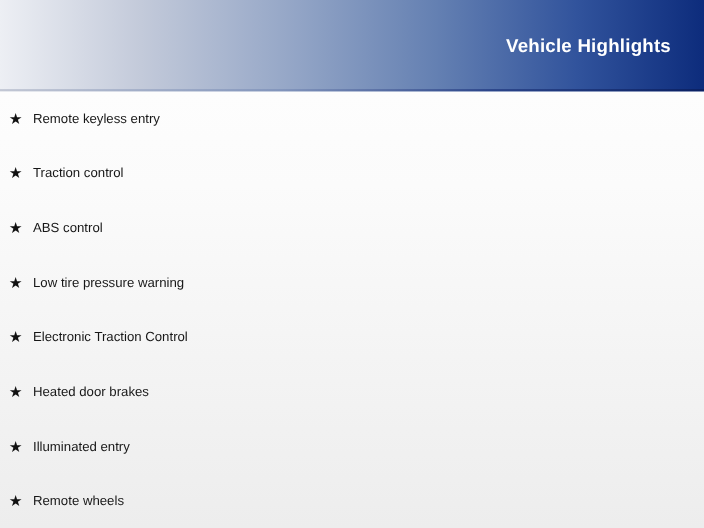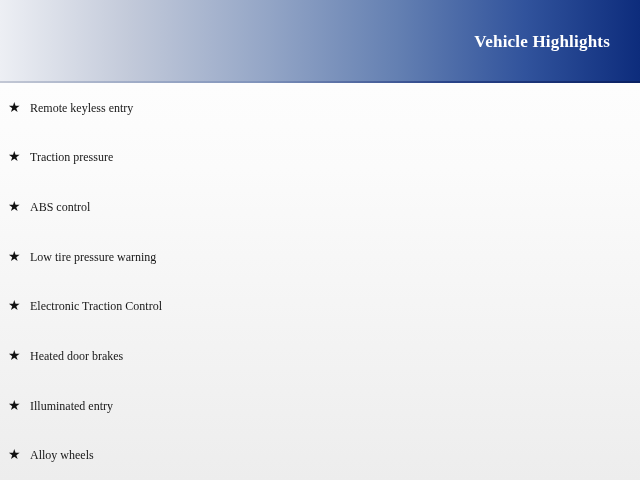--- a/index.html
+++ b/index.html
@@ -5,21 +5,21 @@
   html, body {
     margin: 0;
     padding: 0;
     background: #ffffff;
   }
   .canvas {
     position: relative;
     width: 640px;
     height: 480px;
     overflow: hidden;
-    font-family: Liberation Serif, serif;
+    font-family: Liberation Sans, sans-serif;
     background: linear-gradient(to bottom, #ffffff 0%, #fbfbfb 35%, #ededed 100%);
   }
 
   
   .header {
     position: relative;
     height: 83px;
     width: 100%;
     background: linear-gradient(90deg, #edeff4 0%, #c3cada 20%, #93a5c6 42%, #6480b2 62%, #31539c 82%, #0d2c7c 100%);
     display: flex;
@@ -84,21 +84,21 @@
     <span class="header-title">Vehicle Highlights</span>
   </div>
 
   <ul class="feature-list">
     <li class="feature-item">
       <span class="bullet">★</span>
       <span class="feature-label">Remote keyless entry</span>
     </li>
     <li class="feature-item">
       <span class="bullet">★</span>
-      <span class="feature-label">Traction pressure</span>
+      <span class="feature-label">Traction control</span>
     </li>
     <li class="feature-item">
       <span class="bullet">★</span>
       <span class="feature-label">ABS control</span>
     </li>
     <li class="feature-item">
       <span class="bullet">★</span>
       <span class="feature-label">Low tire pressure warning</span>
     </li>
     <li class="feature-item">
@@ -108,17 +108,17 @@
     <li class="feature-item">
       <span class="bullet">★</span>
       <span class="feature-label">Heated door brakes</span>
     </li>
     <li class="feature-item">
       <span class="bullet">★</span>
       <span class="feature-label">Illuminated entry</span>
     </li>
     <li class="feature-item">
       <span class="bullet">★</span>
-      <span class="feature-label">Alloy wheels</span>
+      <span class="feature-label">Remote wheels</span>
     </li>
   </ul>
 
 </div>
 
 </body></html>

